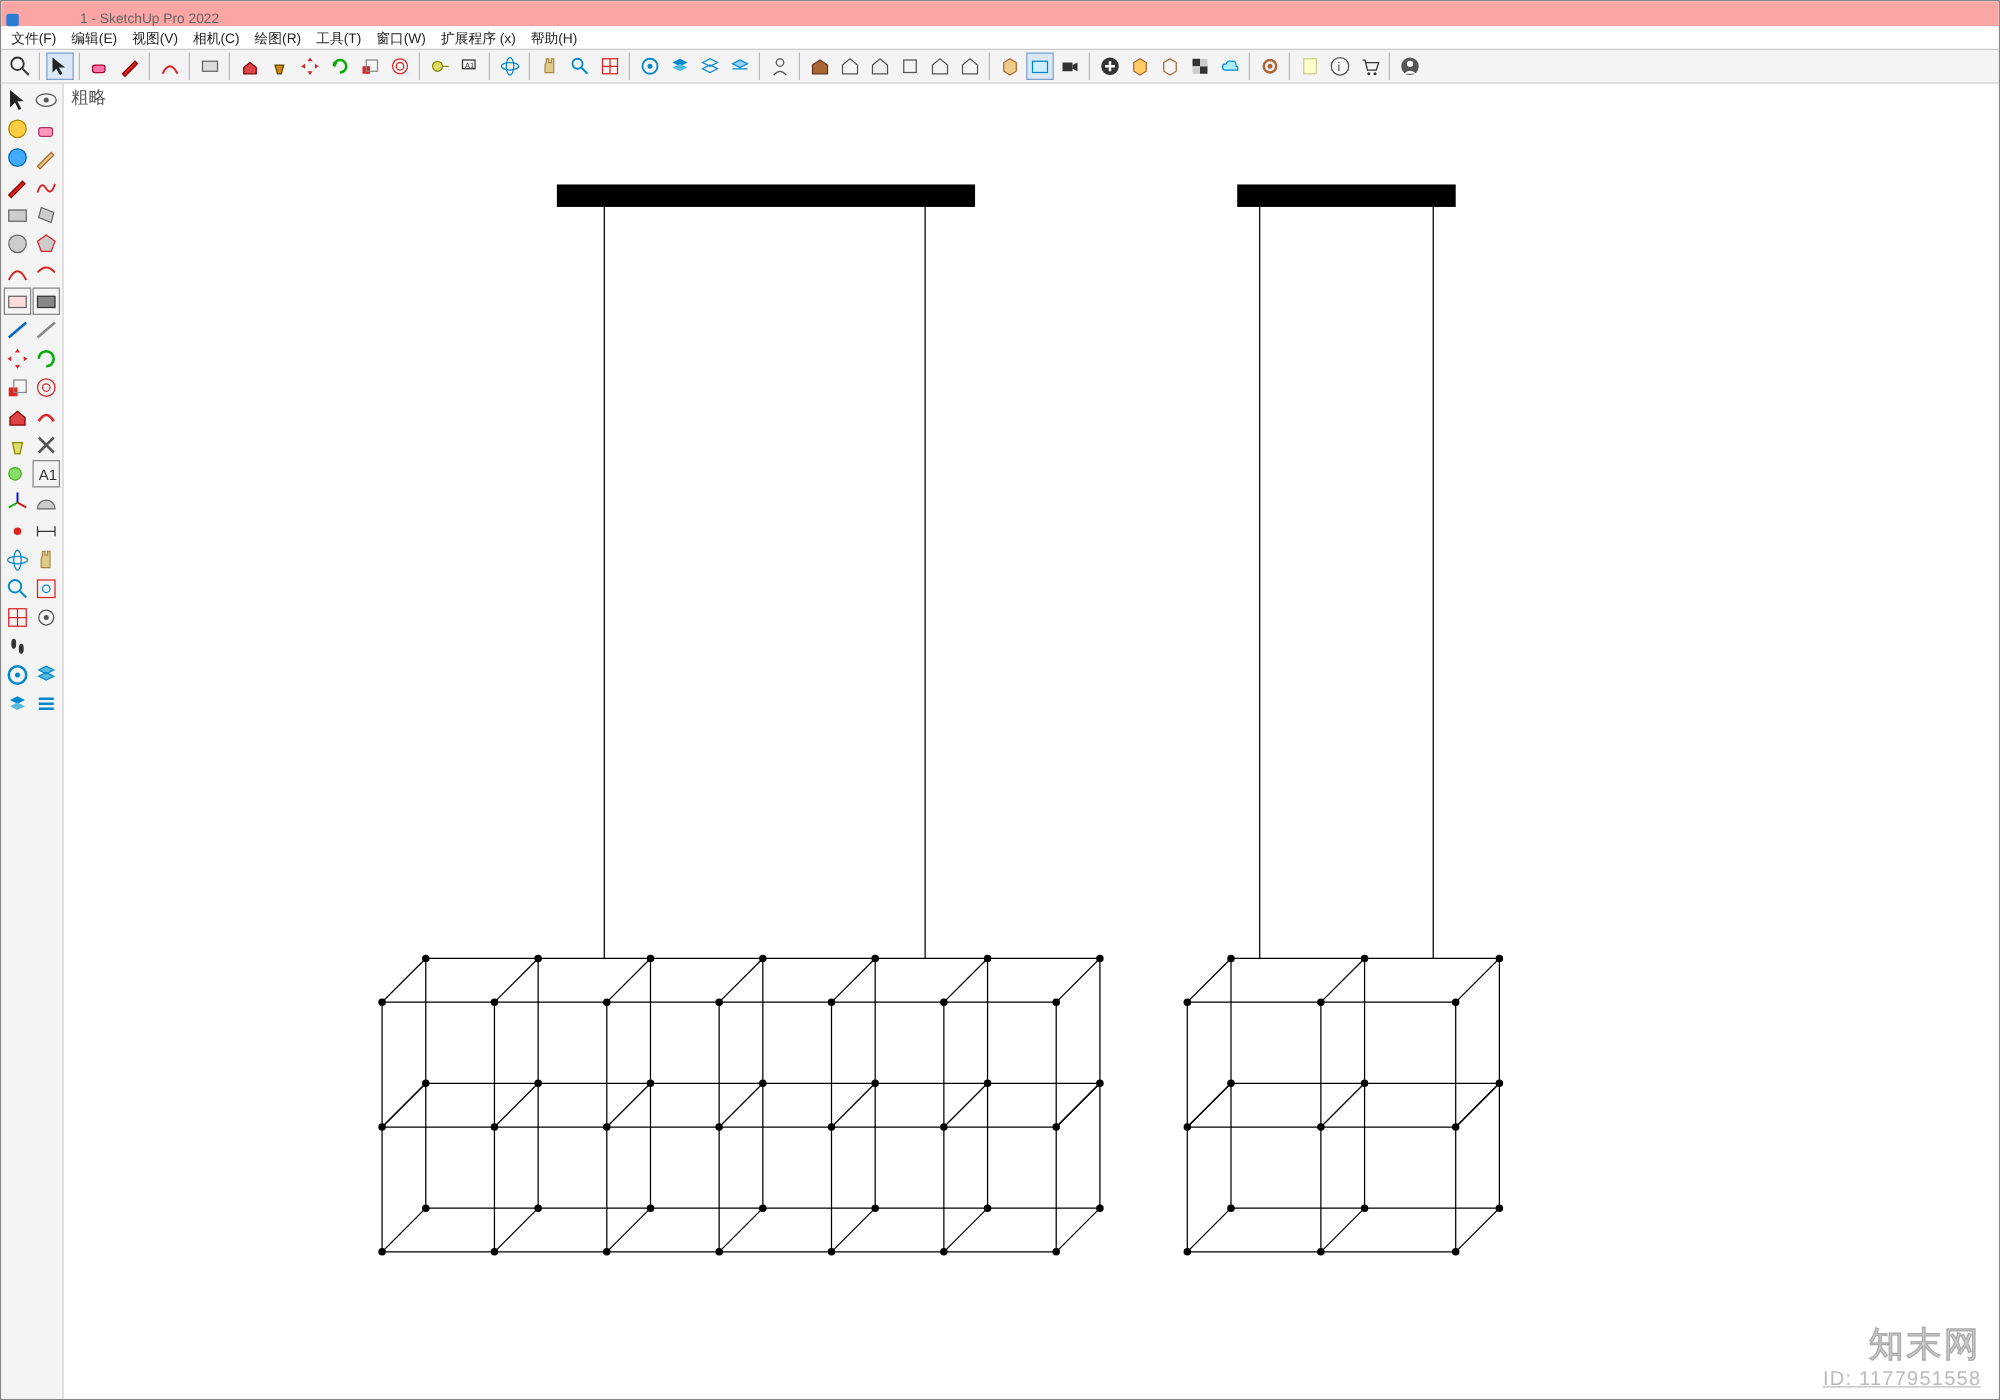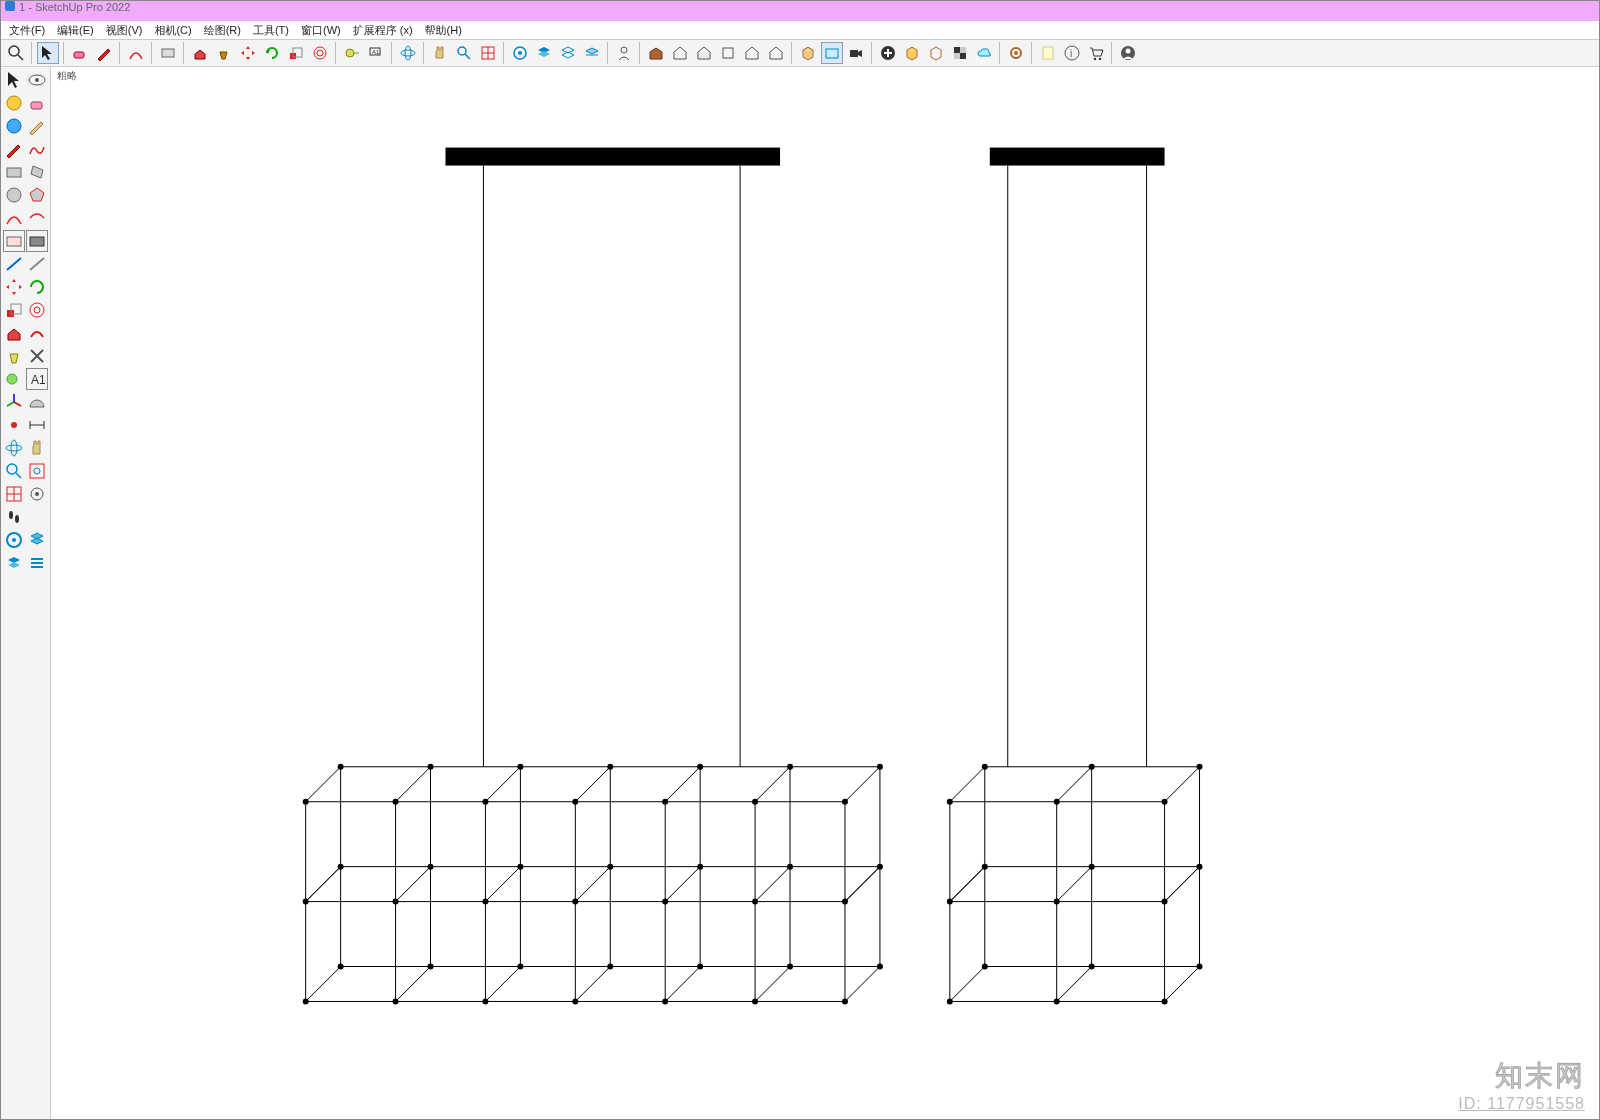--- a/index.html
+++ b/index.html
@@ -1,33 +1,33 @@
 <!DOCTYPE html>
 <html><head>
 <meta charset="utf-8">
 <style>
   * { margin: 0; padding: 0; box-sizing: border-box; }
   body { font-family: "Microsoft YaHei", Arial, sans-serif; font-size: 11px; background: #fff; width: 1600px; height: 1120px; overflow: hidden; position: relative; border: 1px solid #888; }
-  .title-bar { height: 20px; background: #f0abfc; display: flex; align-items: flex-start; padding-left: 4px; font-size: 11px; color: #666; }
+  .title-bar { height: 20px; background: #fca5a5; display: flex; align-items: flex-end; padding-left: 4px; font-size: 11px; color: #666; gap: 45px; }
   .title-bar .dot { width: 10px; height: 10px; background: #2a7dd1; border-radius: 2px; margin-right: 4px; }
   .menu-bar { height: 18px; background: #fff; display: flex; align-items: center; padding-left: 2px; font-size: 11px; color: #222; }
   .menu-bar span { padding: 2px 6px; cursor: default; }
   .top-toolbar { height: 28px; background: #f4f4f4; border-top: 1px solid #ccc; border-bottom: 1px solid #ccc; display: flex; align-items: center; padding-left: 4px; gap: 2px; }
   .tb-btn { width: 22px; height: 22px; display: flex; align-items: center; justify-content: center; border: 1px solid transparent; cursor: pointer; position: relative; }
   .tb-btn.sel { border: 1px solid #7da2ce; background: #dbe8f8; }
   .tb-btn svg { width: 18px; height: 18px; }
   .sep { width: 2px; height: 22px; border-left: 1px solid #bbb; margin: 0 2px; }
   .workspace { display: flex; height: calc(1120px - 66px); }
   .left-toolbar { width: 50px; background: #f4f4f4; border-right: 1px solid #ccc; display: flex; flex-direction: column; padding: 2px; gap: 1px; }
   .lt-row { display: flex; gap: 1px; }
   .lt-btn { width: 22px; height: 22px; display: flex; align-items: center; justify-content: center; cursor: pointer; }
   .lt-btn svg { width: 20px; height: 20px; }
   .lt-btn.bordered { border: 1px solid #888; }
   .canvas { flex: 1; background: #fff; position: relative; overflow: hidden; }
-  .canvas-label { position: absolute; top: 2px; left: 6px; font-size: 10px; color: #555; }
+  .canvas-label { position: absolute; top: 2px; left: 6px; font-size: 14px; color: #555; }
   .model-svg { width: 100%; height: 100%; }
   .wm { position: absolute; bottom: 8px; right: 14px; text-align: right; color: #999; margin-top: 19px; }
   .wm .wm1 { font-size: 28px; font-weight: 400; letter-spacing: 2px; color: #ccc; -webkit-text-stroke: 1px #aaa; }
   .wm .wm2 { font-size: 16px; color: #bbb; letter-spacing: 1px; text-decoration: underline; }
 </style>
 </head>
 <body>
 
 <div class="title-bar">
   <span class="dot"></span>

